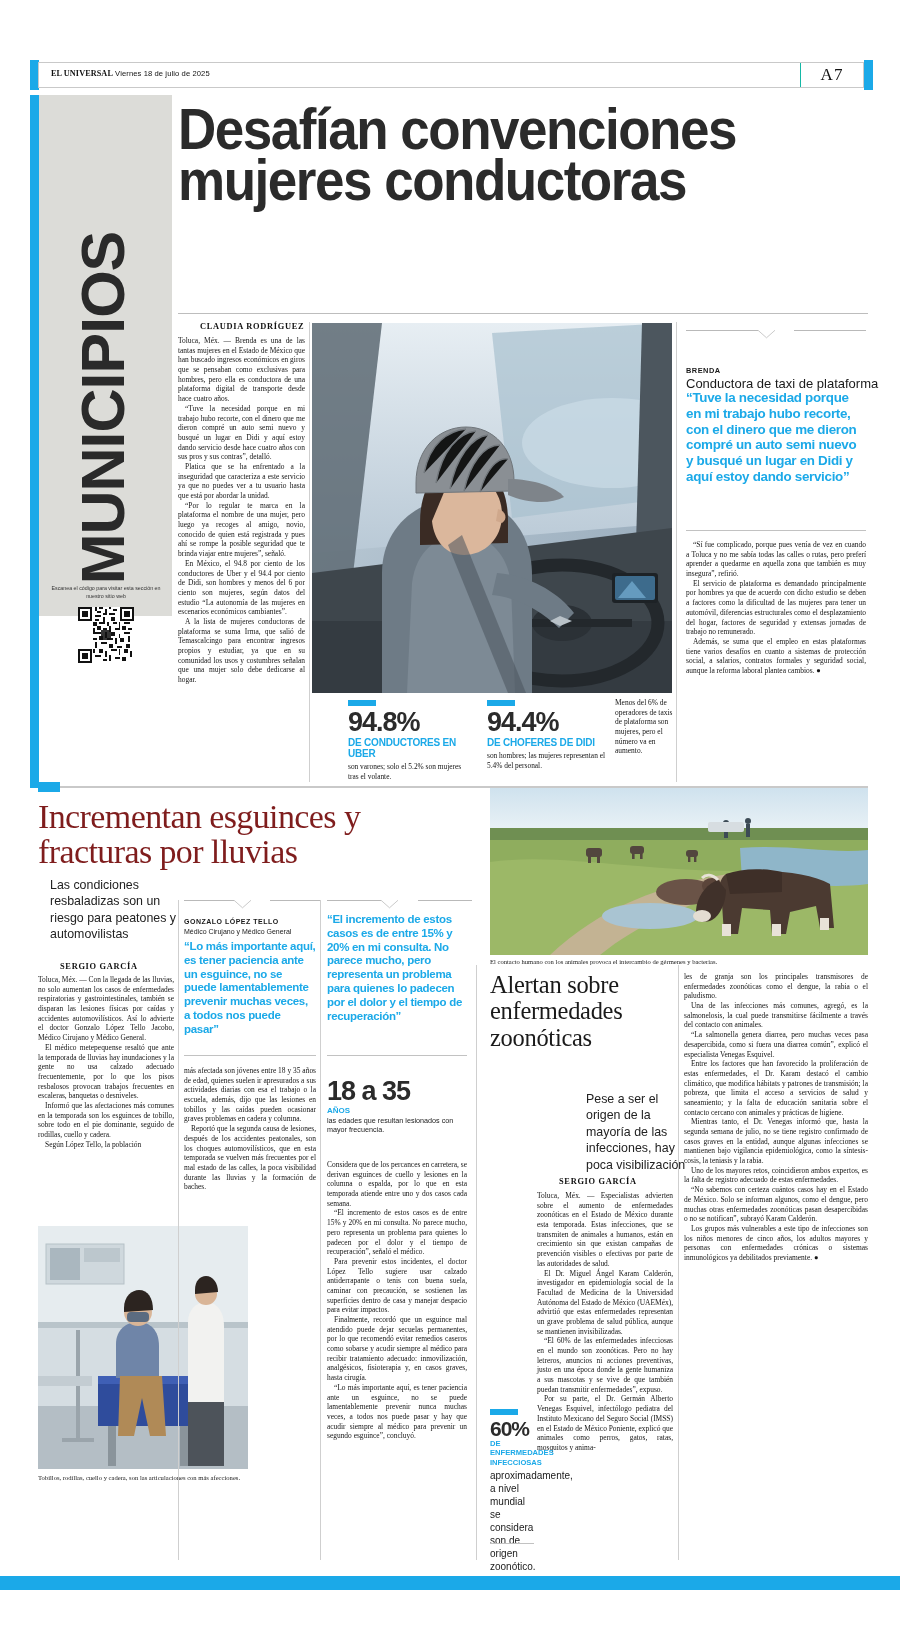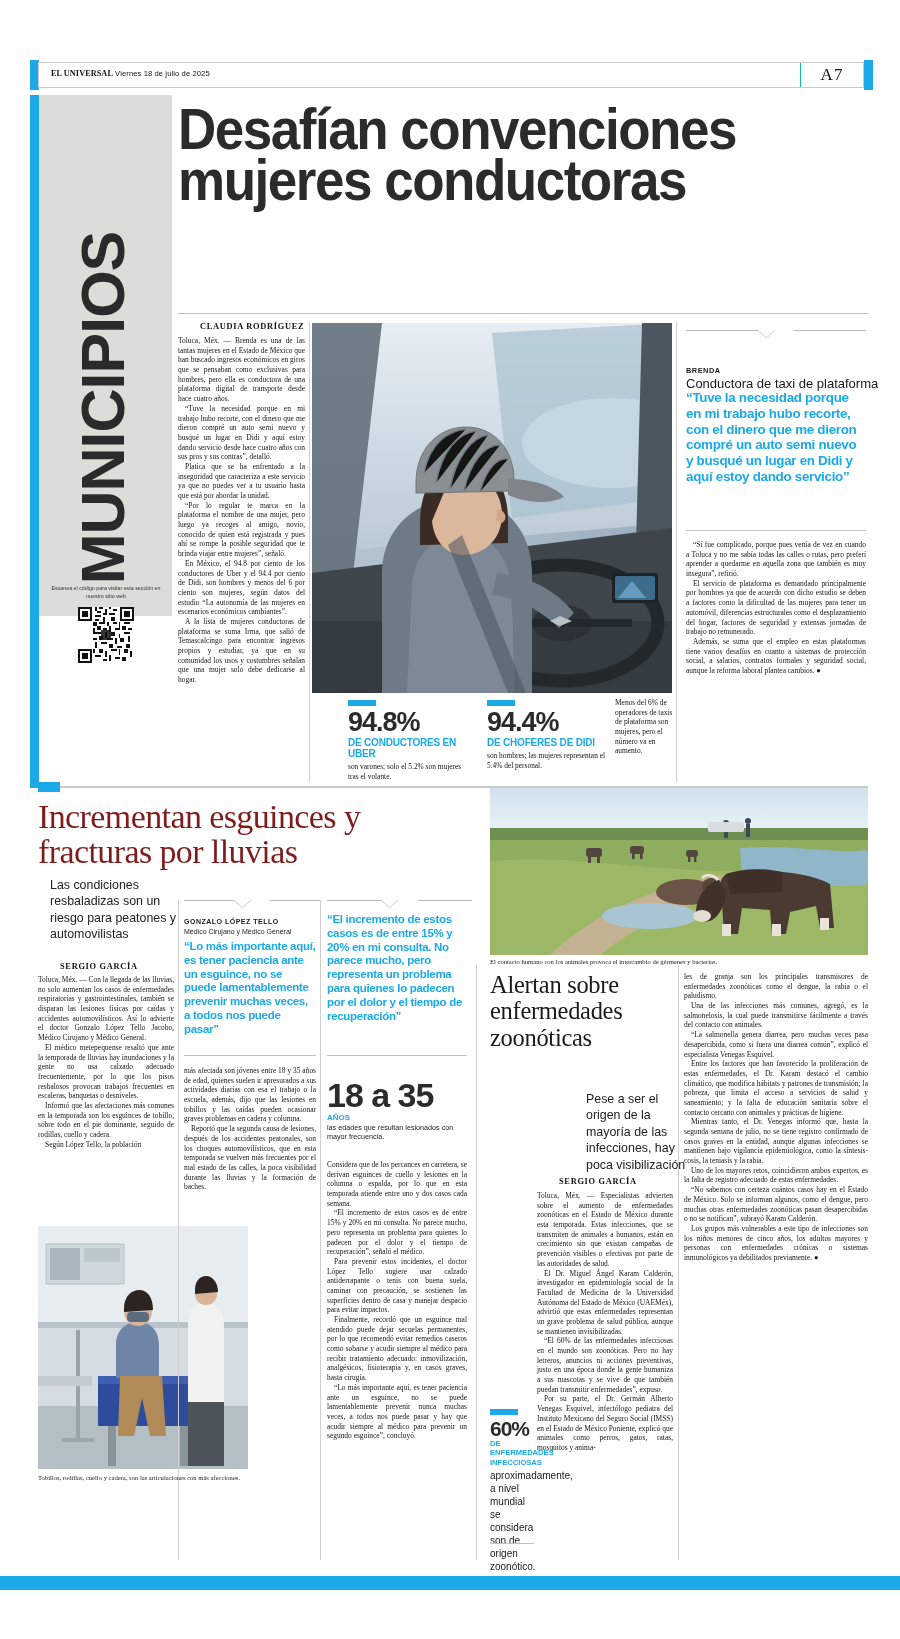--- a/index.html
+++ b/index.html
@@ -58,21 +58,21 @@
   
   .h2{position:absolute;font-family:"Liberation Serif",serif;font-size:34px;line-height:1.02;color:#7f1d1d;letter-spacing:-.6px;}
   .deck{position:absolute;font-family:"Liberation Sans",sans-serif;font-size:12.4px;line-height:1.32;color:#222;}
 
   .h3{position:absolute;font-family:"Liberation Serif",serif;font-size:24.5px;line-height:1.08;color:#1a1a1a;letter-spacing:-.3px;}
 
   .photo2{position:absolute;left:490px;top:788px;width:378px;height:167px;overflow:hidden;background:#8fb06a;}
   .photo3{position:absolute;left:38px;top:1226px;width:210px;height:243px;overflow:hidden;background:#b9c3cb;}
   .cap{position:absolute;font-family:"Liberation Serif",serif;font-size:6.6px;color:#222;}
 
-  .agegrp .big{font-family:"Liberation Sans",sans-serif;font-weight:bold;font-size:34px;line-height:1;color:#2b2b2b;letter-spacing:-1px;}
+  .agegrp .big{font-family:"Liberation Sans",sans-serif;font-weight:bold;font-size:27px;line-height:1;color:#2b2b2b;letter-spacing:-1px;}
   .agegrp .unit{font-family:"Liberation Sans",sans-serif;font-weight:bold;font-size:8px;color:#1ba9e8;margin-top:1px;}
   .agegrp .desc{font-family:"Liberation Sans",sans-serif;font-size:7.2px;line-height:1.25;color:#1a1a1a;margin-top:1px;}
 
   .stat60 .lbl{font-family:"Liberation Sans",sans-serif;font-weight:bold;font-size:7.6px;color:#1ba9e8;line-height:1.22;}
   .stat60 .desc{font-family:"Liberation Sans",sans-serif;font-size:10px;line-height:1.3;color:#1a1a1a;margin-top:2px;}
 
   .botbar{position:absolute;left:0;top:1576px;width:900px;height:14px;background:#1ba9e8;}
   .botbar2{position:absolute;left:0;top:1590px;width:900px;height:49px;background:#fff;}
   .vsep{position:absolute;background:#cfcfcf;width:1px;}
 </style>

